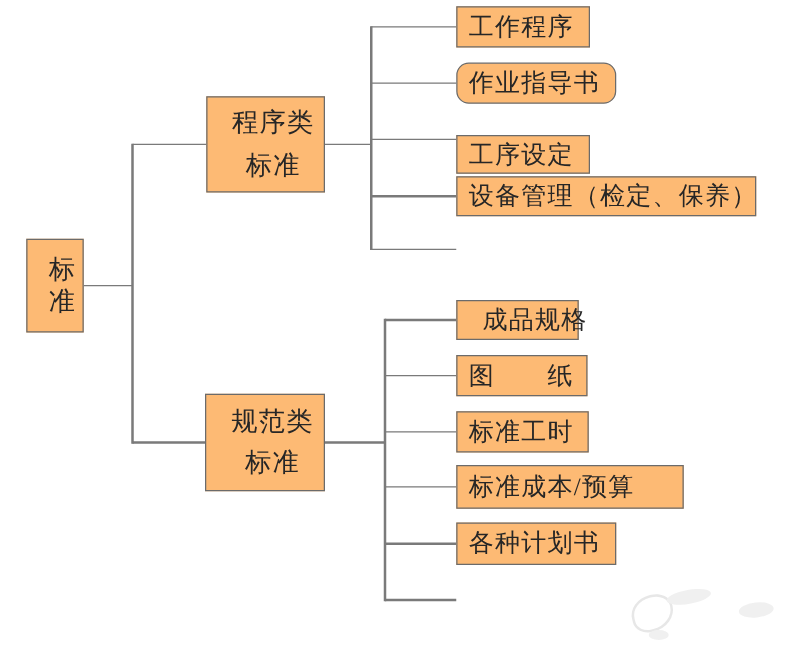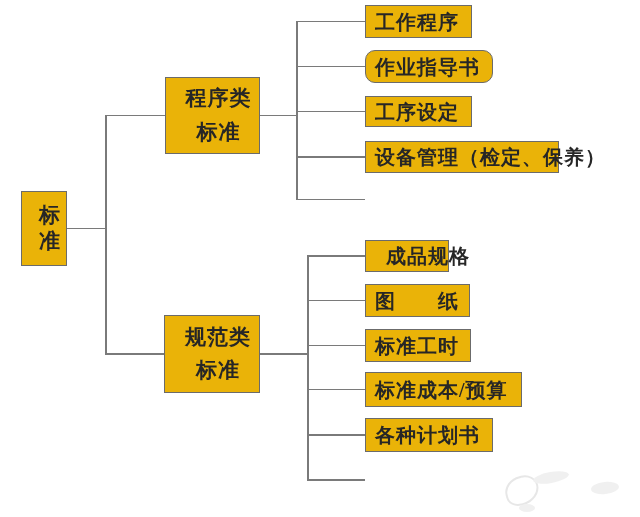--- a/index.html
+++ b/index.html
@@ -13,27 +13,26 @@
     width: 640px;
     height: 517px;
     background: #ffffff;
     overflow: hidden;
     font-family: "Liberation Serif", "DejaVu Serif", serif;
   }
   .node {
     position: absolute;
     box-sizing: border-box;
     border: 1.5px solid #6b6b6b;
-    background: #eab308;
+    background: #fdba74;
     color: #262626;
     display: flex;
     font-size: 20px;
     letter-spacing: 1px;
     line-height: 1.2;
-    font-weight: bold;
   }
   .node.leaf {
     align-items: center;
     padding-left: 9px;
   }
   .node.multiline {
     flex-direction: column;
     justify-content: space-evenly;
     align-items: center;
     font-size: 21px;
@@ -103,49 +102,49 @@
     <div class="line" style="left: 296.25px; top: 20.75px; width: 1.5px; height: 179.5px;"></div>
     <div class="line" style="left: 297px; top: 20.75px; width: 68px; height: 1.5px;"></div>
     <div class="node leaf" style="left: 365px; top: 5px; width: 107px; height: 33px;">
       <div class="node-label">工作程序</div>
     </div>
     <div class="line" style="left: 297px; top: 65.75px; width: 68px; height: 1.5px;"></div>
     <div class="node leaf" style="left: 365px; top: 50px; width: 128px; height: 33px; border-radius: 10px;">
       <div class="node-label">作业指导书</div>
     </div>
     <div class="line" style="left: 297px; top: 110.75px; width: 68px; height: 1.5px;"></div>
-    <div class="node leaf" style="left: 365px; top: 96px; width: 107px; height: 31px;">
+    <div class="node leaf" style="left: 365px; top: 108px; width: 107px; height: 31px;">
       <div class="node-label">工序设定</div>
     </div>
     <div class="line" style="left: 297px; top: 156.25px; width: 68px; height: 1.5px;"></div>
-    <div class="node leaf" style="left: 365px; top: 141px; width: 194px; height: 32px;">
+    <div class="node leaf" style="left: 365px; top: 141px; width: 240px; height: 32px;">
       <div class="node-label">设备管理（检定、保养）</div>
     </div>
     <div class="line" style="left: 297px; top: 198.75px; width: 68px; height: 1.5px;"></div>
     <div class="line" style="left: 106px; top: 353.25px; width: 58px; height: 1.5px;"></div>
     <div class="node multiline" style="left: 164px; top: 315px; width: 96px; height: 78px;">
       <div class="node-line">规范类</div>
       <div class="node-line">标准</div>
     </div>
     <div class="line" style="left: 260px; top: 353.25px; width: 48px; height: 1.5px;"></div>
     <div class="line" style="left: 307.25px; top: 255.25px; width: 1.5px; height: 225.5px;"></div>
     <div class="line" style="left: 308px; top: 255.25px; width: 57px; height: 1.5px;"></div>
-    <div class="node leaf" style="left: 365px; top: 240px; width: 84px; height: 32px; padding-left: 20px;">
+    <div class="node leaf" style="left: 365px; top: 240px; width: 98px; height: 32px; padding-left: 20px;">
       <div class="node-label">成品规格</div>
     </div>
     <div class="line" style="left: 308px; top: 299.75px; width: 57px; height: 1.5px;"></div>
     <div class="node leaf" style="left: 365px; top: 284px; width: 105px; height: 33px;">
       <div class="node-label">图　　纸</div>
     </div>
     <div class="line" style="left: 308px; top: 344.75px; width: 57px; height: 1.5px;"></div>
     <div class="node leaf" style="left: 365px; top: 329px; width: 106px; height: 33px;">
       <div class="node-label">标准工时</div>
     </div>
     <div class="line" style="left: 308px; top: 388.75px; width: 57px; height: 1.5px;"></div>
-    <div class="node leaf" style="left: 365px; top: 372px; width: 157px; height: 35px;">
+    <div class="node leaf" style="left: 365px; top: 372px; width: 182px; height: 35px;">
       <div class="node-label">标准成本/预算</div>
     </div>
     <div class="line" style="left: 308px; top: 434.25px; width: 57px; height: 1.5px;"></div>
     <div class="node leaf" style="left: 365px; top: 418px; width: 128px; height: 34px;">
       <div class="node-label">各种计划书</div>
     </div>
     <div class="line" style="left: 308px; top: 479.25px; width: 57px; height: 1.5px;"></div>
   </div>
 
 </body></html>

